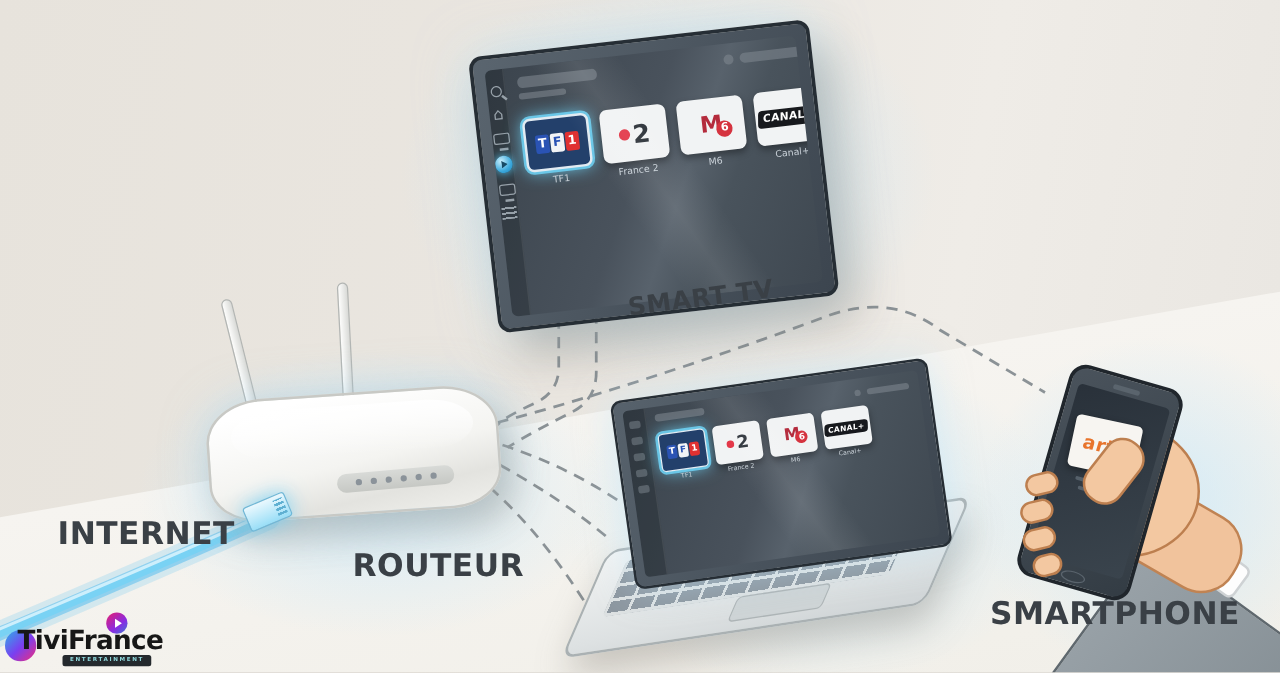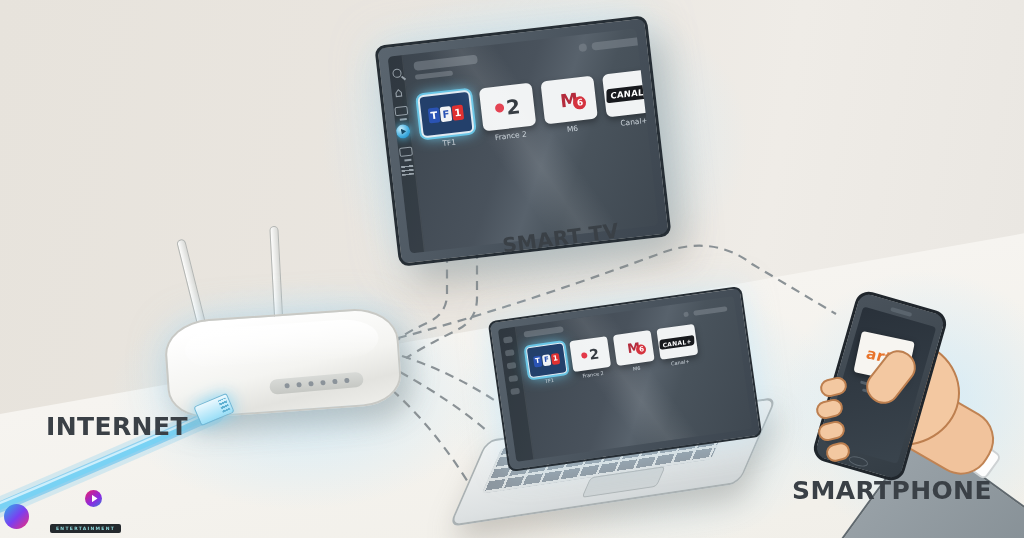--- a/index.html
+++ b/index.html
@@ -344,22 +344,24 @@
     </div>
     <div class="home-btn"></div>
   </div>
   <div class="finger f1"></div>
   <div class="finger f2f"></div>
   <div class="finger f3"></div>
   <div class="finger f4"></div>
   <div class="thumb"></div>
 
   <div class="lbl lbl-internet">INTERNET</div>
+  <div class="lbl lbl-router">ROUTEUR</div>
   <div class="lbl lbl-tv">SMART TV</div>
   <div class="lbl lbl-phone">SMARTPHONE</div>
 
   <div class="brand">
     <div class="brand-circle"></div>
+    <div class="brand-name">TiviFrance</div>
     <div class="brand-play"></div>
     <div class="brand-tag">ENTERTAINMENT</div>
   </div>
 
 </div>
 
 </body></html>

